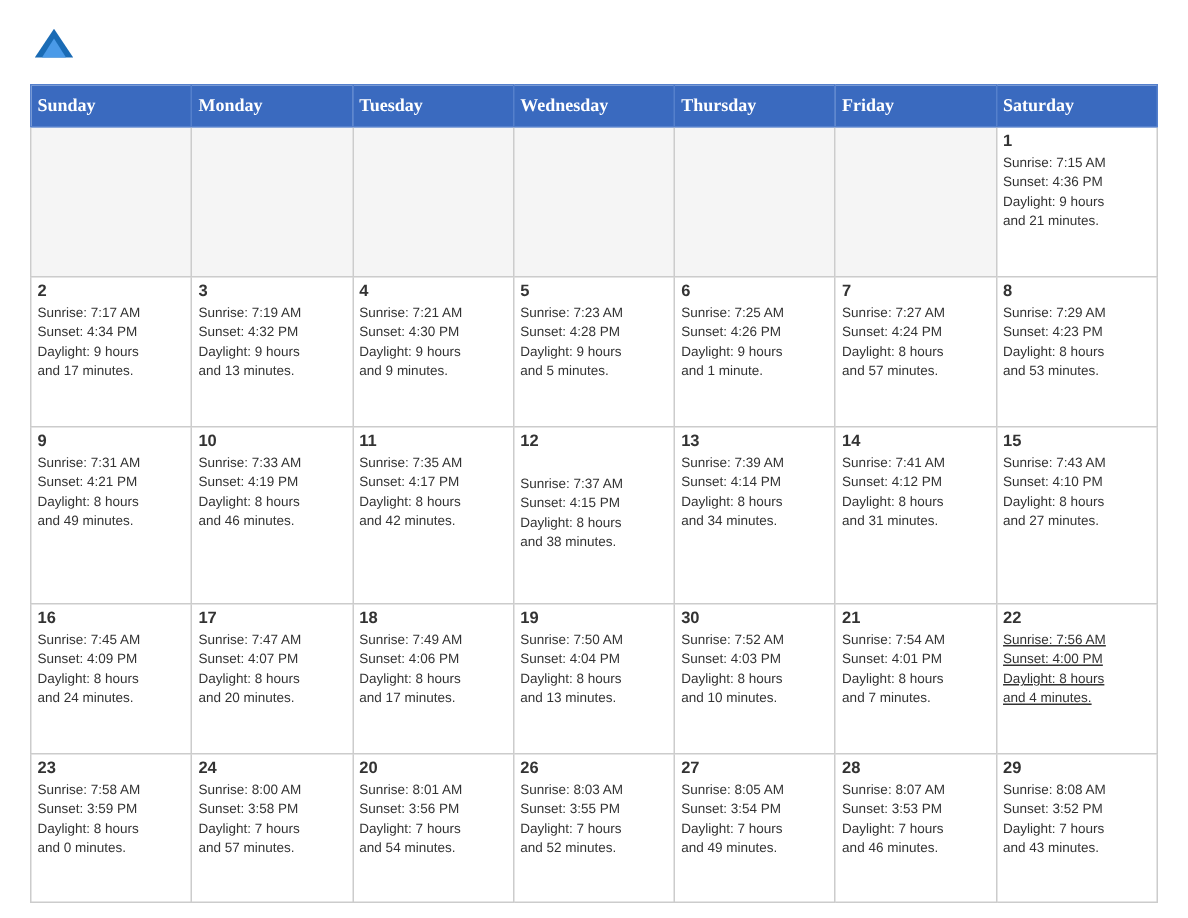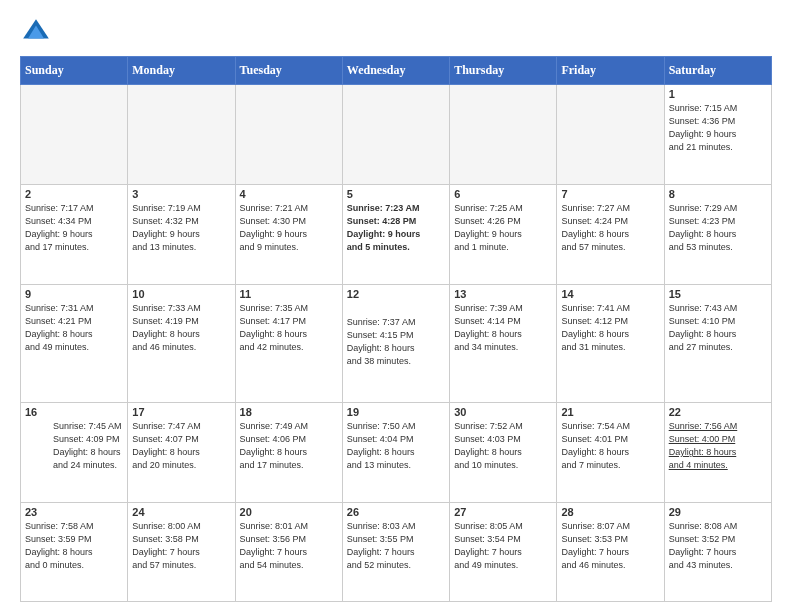--- a/index.html
+++ b/index.html
@@ -161,21 +161,21 @@
           </td>
           <td>
             <span class="day-num">4</span>
             <div class="day-info" style="white-space: pre-line;">Sunrise: 7:21 AM
 Sunset: 4:30 PM
 Daylight: 9 hours
 and 9 minutes.</div>
           </td>
           <td>
             <span class="day-num">5</span>
-            <div class="day-info" style="white-space: pre-line; font-weight: bold;">Sunrise: 7:23 AM
+            <div class="day-info" style="white-space: pre-line;">Sunrise: 7:23 AM
 Sunset: 4:28 PM
 Daylight: 9 hours
 and 5 minutes.</div>
           </td>
           <td>
             <span class="day-num">6</span>
             <div class="day-info" style="white-space: pre-line;">Sunrise: 7:25 AM
 Sunset: 4:26 PM
 Daylight: 9 hours
 and 1 minute.</div>
@@ -242,21 +242,21 @@
             <span class="day-num">15</span>
             <div class="day-info" style="white-space: pre-line;">Sunrise: 7:43 AM
 Sunset: 4:10 PM
 Daylight: 8 hours
 and 27 minutes.</div>
           </td>
         </tr>
         <tr>
           <td>
             <span class="day-num">16</span>
-            <div class="day-info" style="white-space: pre-line; margin-left: 28px;">Sunrise: 7:45 AM
+            <div class="day-info" style="white-space: pre-line;">Sunrise: 7:45 AM
 Sunset: 4:09 PM
 Daylight: 8 hours
 and 24 minutes.</div>
           </td>
           <td>
             <span class="day-num">17</span>
             <div class="day-info" style="white-space: pre-line;">Sunrise: 7:47 AM
 Sunset: 4:07 PM
 Daylight: 8 hours
 and 20 minutes.</div>

